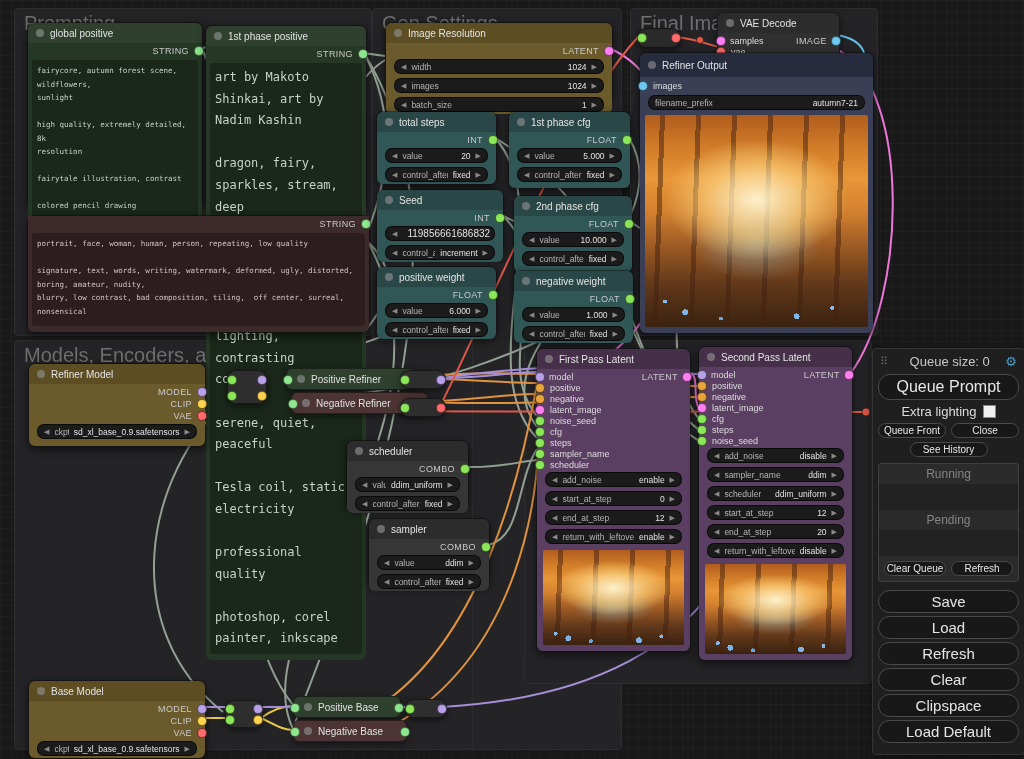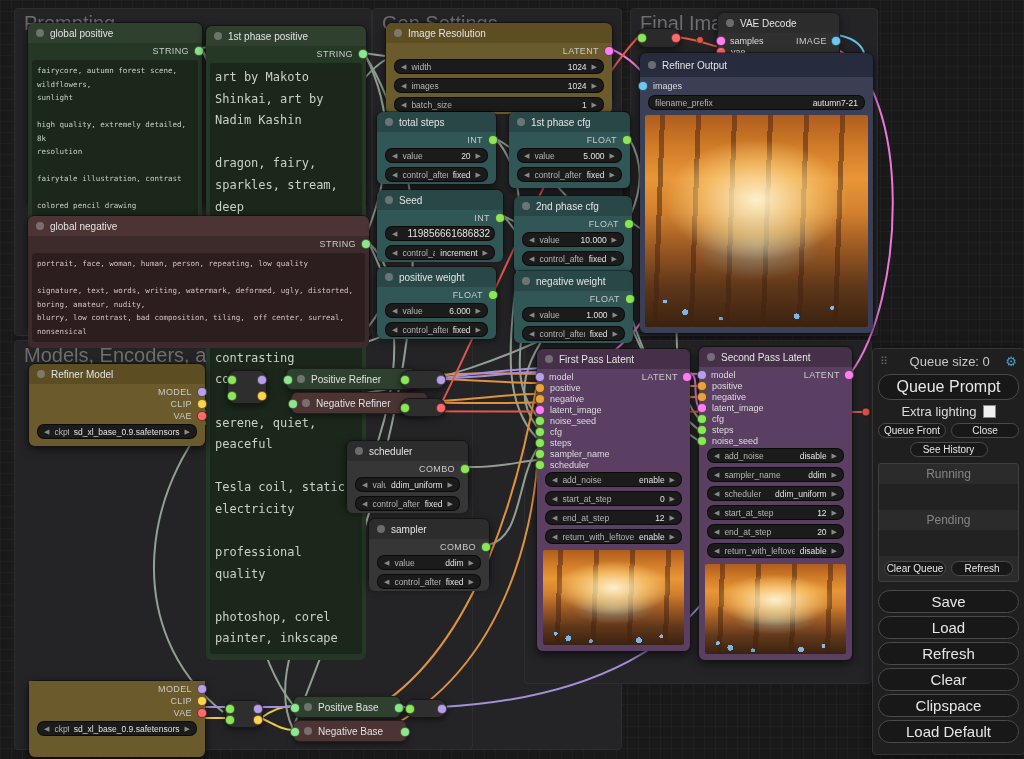--- a/index.html
+++ b/index.html
@@ -218,24 +218,20 @@
 
 Tesla coil, static, electricity
 
 professional quality
 
 photoshop, corel painter, inkscape</div>
     </div>
   </div>
 
   <div class="node n-red" style="left:27px;top:215px;width:341px;height:116px">
-    <div class="nhead">
-        <span class="cdot"></span>
-        <span>global negative</span>
-      </div>
     <div class="nbody">
       <div class="outrow out">
           <span>STRING</span>
           <span class="slot c-string"></span>
         </div>
       <div class="ptext">portrait, face, woman, human, person, repeating, low quality
 
 signature, text, words, writing, watermark, deformed, ugly, distorted, boring, amateur, nudity,
 blurry, low contrast, bad composition, tiling,  off center, surreal, nonsensical</div>
     </div>
@@ -522,20 +518,24 @@
   <div class="reroute" style="left:400px;top:370px;width:44px;height:17px">
     <span class="rdot c-num" style="left:-1px;top:4px"></span>
     <span class="rdot c-model" style="right:-1px;top:4px"></span>
   </div>
   <div class="reroute" style="left:400px;top:398px;width:44px;height:17px">
     <span class="rdot c-num" style="left:-1px;top:4px"></span>
     <span class="rdot c-vae" style="right:-1px;top:4px"></span>
   </div>
 
   <div class="node n-olive" style="left:28px;top:680px;width:176px;height:76px">
+    <div class="nhead">
+        <span class="cdot"></span>
+        <span>Base Model</span>
+      </div>
     <div class="nbody">
       <div class="outrow out">
           <span>MODEL</span>
           <span class="slot c-model"></span>
         </div>
       <div class="outrow out">
           <span>CLIP</span>
           <span class="slot c-clip"></span>
         </div>
       <div class="outrow out">

